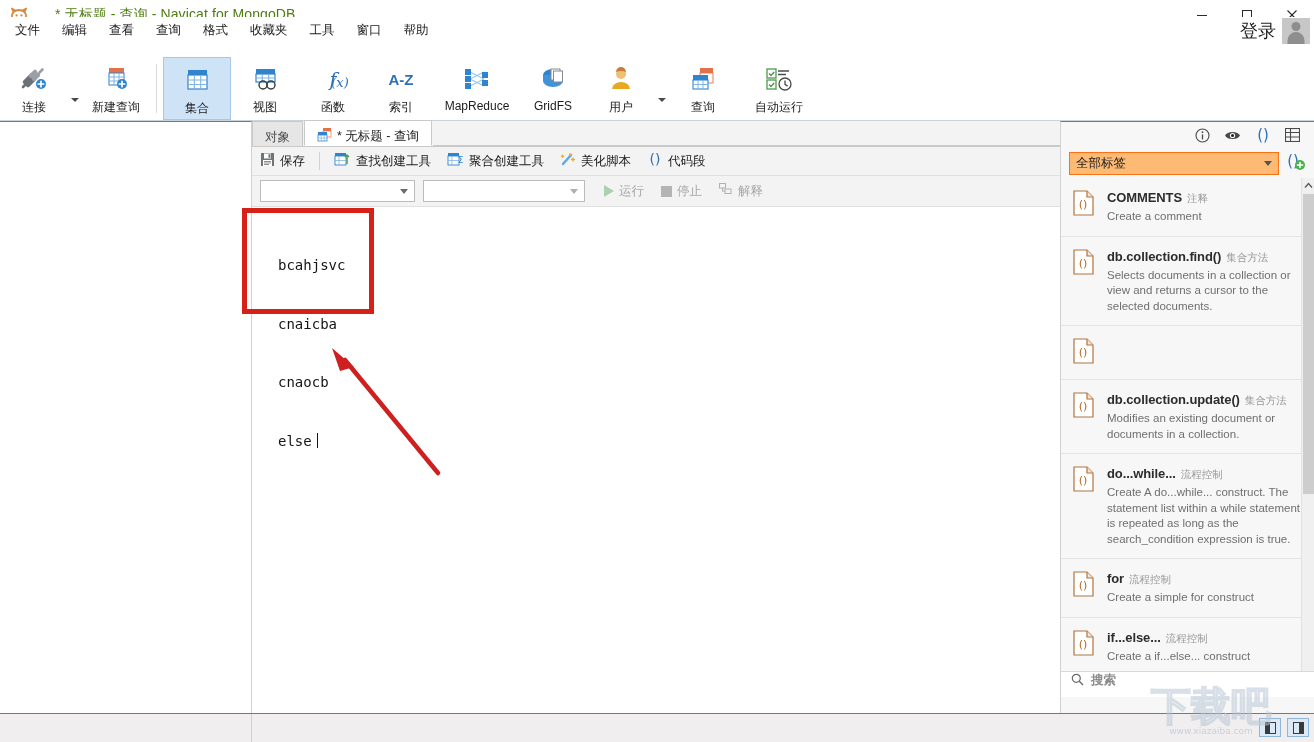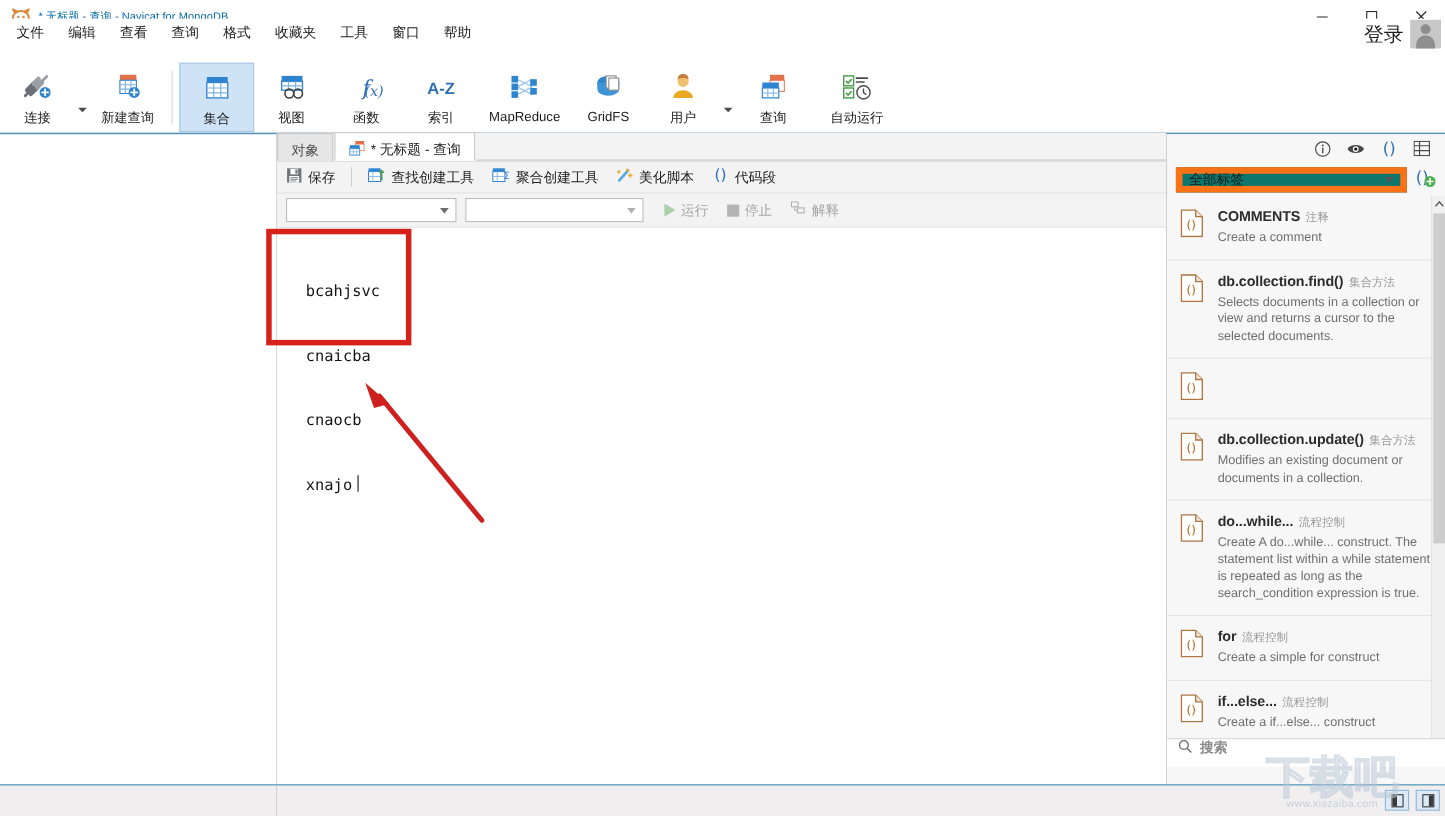--- a/index.html
+++ b/index.html
@@ -20,22 +20,23 @@
     position: absolute; left: 0; top: 0; width: 1314px; height: 29px;
     background: #ffffff;
     display: flex; align-items: center;
   }
   .app-logo {
     width: 18px; height: 18px; margin-left: 10px; margin-right: 7px;
     position: relative; flex: none;
   }
   .app-logo svg { display: block; }
   .title-text {
-    font-size: 10px; color: #0369a1; letter-spacing: 0.1px;
+    font-size: 14px; color: #4d7c0f; letter-spacing: 0.1px;
     white-space: nowrap;
+    margin-left: 20px;
   }
   .winbtns {
     position: absolute; right: 0; top: 0; height: 29px;
     display: flex; align-items: stretch;
   }
   .winbtn {
     width: 45px; height: 29px; display: flex; align-items: center;
     justify-content: center; color: #2b2b2b;
   }
 
@@ -211,21 +212,21 @@
   .rp-icons {
     height: 26px; display: flex; align-items: center; justify-content: flex-end;
     gap: 14px; padding-right: 14px; background: #f7f7f7;
   }
   .rp-icon { display: flex; align-items: center; justify-content: center; }
   .rp-filterrow {
     height: 30px; display: flex; align-items: center; gap: 7px;
     padding: 0 8px 0 8px;
   }
   .rp-select {
-    flex: 1; height: 23px; background: #0f766e; border: 6px solid #f97316;
+    flex: 1; height: 23px; background: #fdba74; border: 1px solid #f97316;
     display: flex; align-items: center; padding: 0 6px;
     font-size: 12.5px; color: #1b1b1b; gap: 36px;
   }
   .rp-select .chev { margin-left: auto; border-top-color: #555; }
   .rp-list {
     position: absolute; left: 0; top: 56px; width: 253px; height: 510px;
     background: #f7f7f7; overflow: hidden;
   }
   .snip {
     display: flex; gap: 10px; padding: 10px 12px 11px 12px;
@@ -610,21 +611,21 @@
           <span>解释</span>
         </div>
       </div>
     </div>
 
     <div class="editor">
       <div class="code">
         <span class="code-line">bcahjsvc</span>
         <span class="code-line">cnaicba</span>
         <span class="code-line">cnaocb</span>
-        <span class="code-line"><span>xnajo</span><i class="caret-text"></i></span>
+        <span class="code-line"><span>else</span><i class="caret-text"></i></span>
       </div>
     </div>
   </div>
 
   <div class="anno-box"></div>
   <div class="anno-arrow">
     <svg width="140" height="150" viewBox="0 0 140 150">
       <line x1="118" y1="133" x2="25" y2="20" stroke="#cf2020" stroke-width="4.5" stroke-linecap="round"></line>
       <path d="M12 8 L34 27 L20 31 Z" fill="#cf2020"></path>
     </svg>

